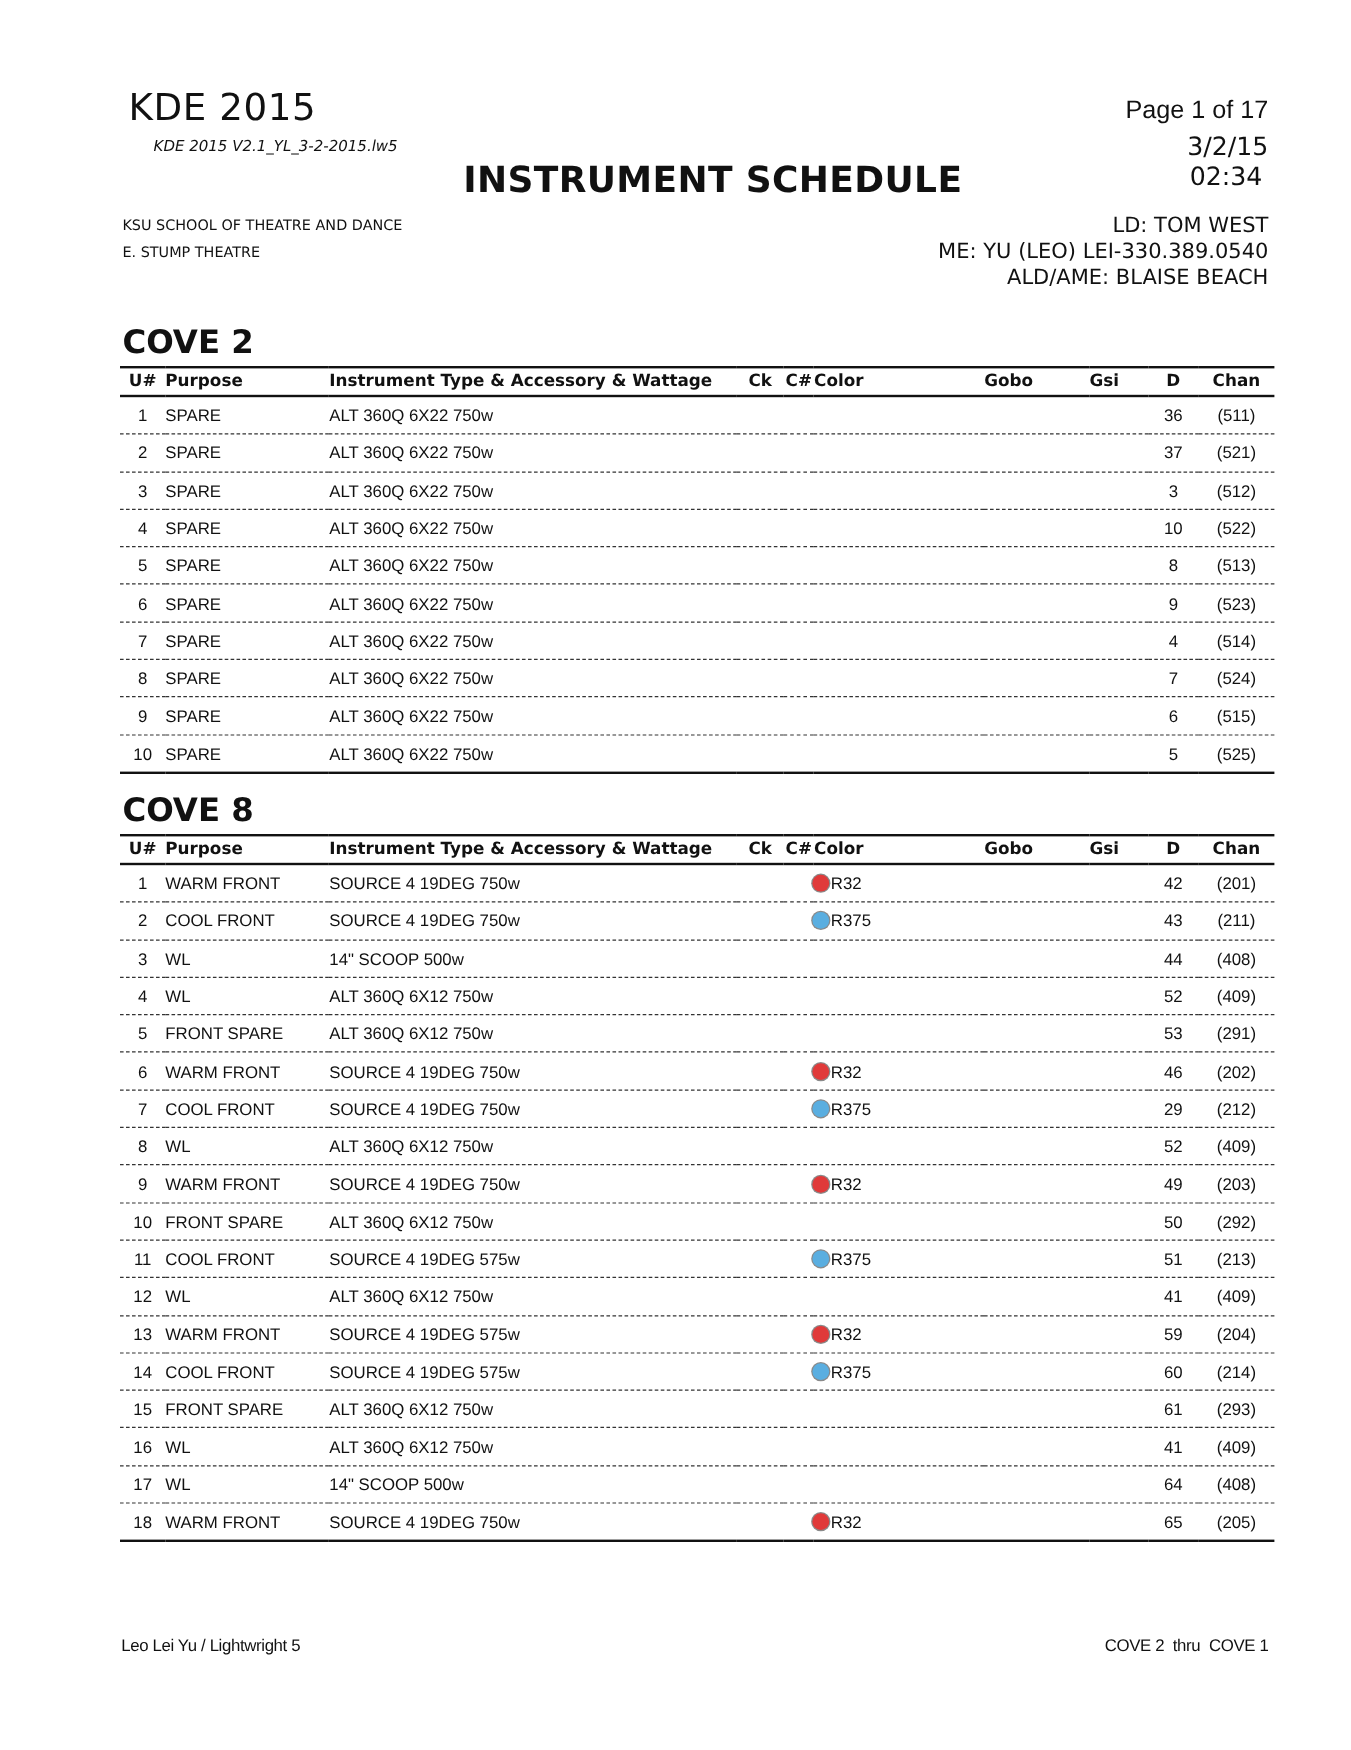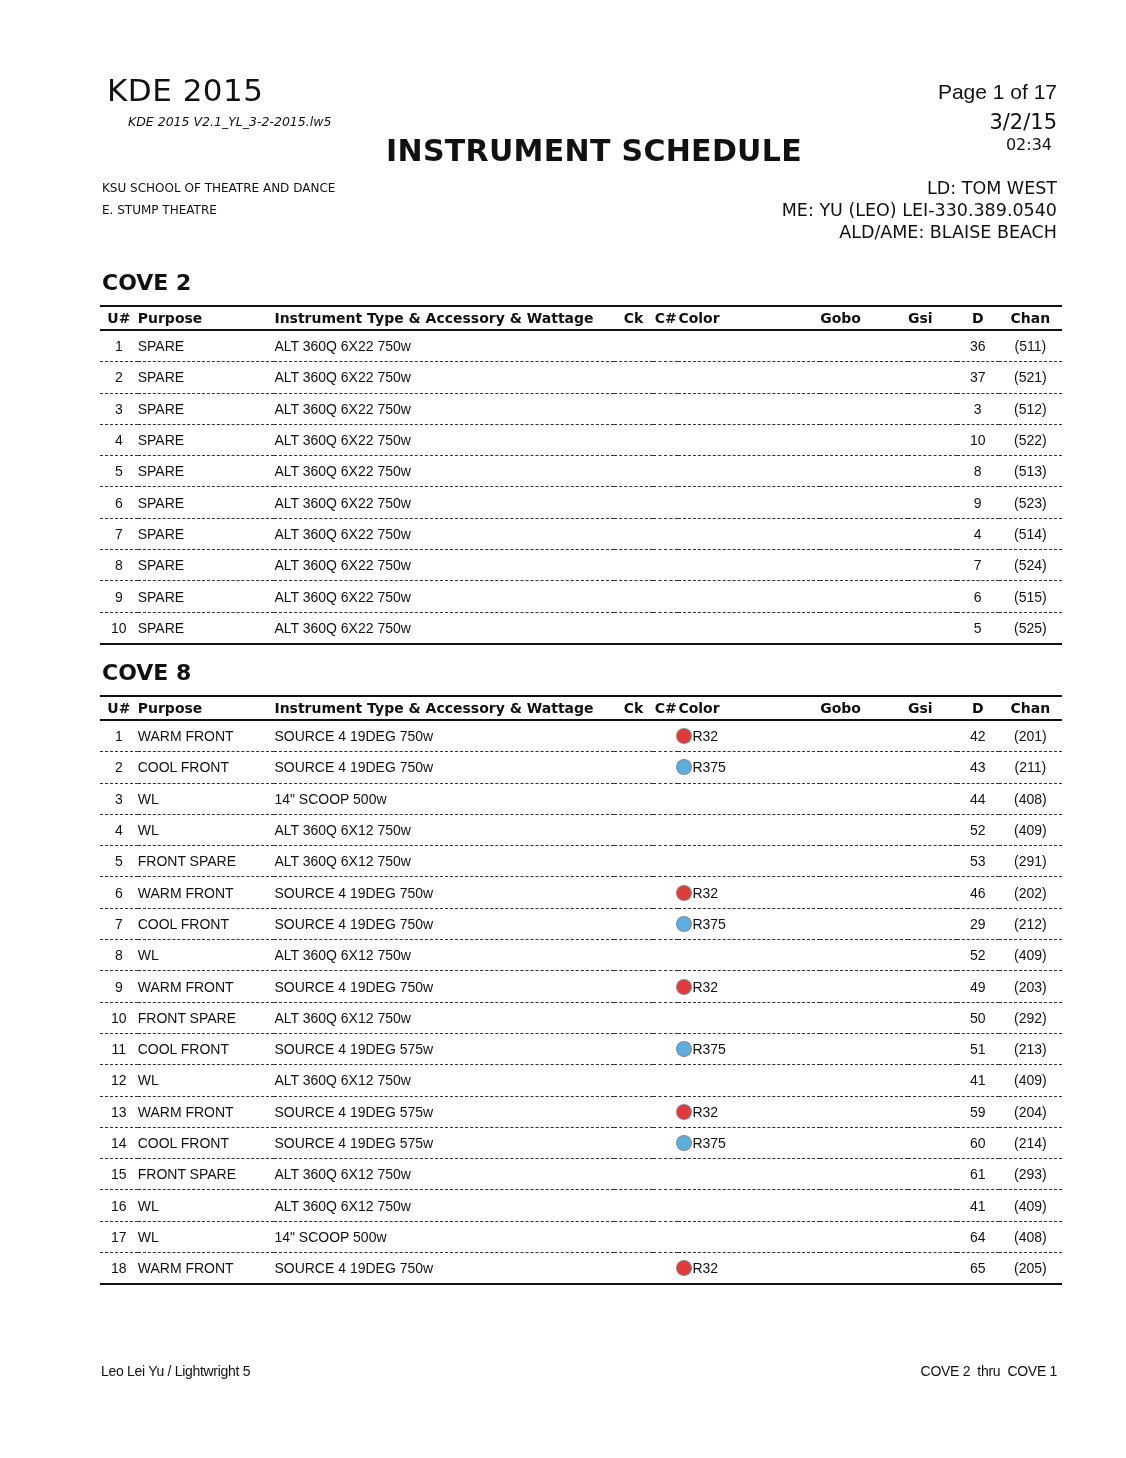--- a/index.html
+++ b/index.html
@@ -3,26 +3,26 @@
 <meta charset="utf-8">
 <style>
   html, body { margin: 0; padding: 0; background: #ffffff; }
   body { width: 1126px; height: 1458px; position: relative; overflow: hidden; color: #111; }
 
   #title { position: absolute; left: 107px; top: 72px; font-size: 31px; font-family: "DejaVu Sans", sans-serif; letter-spacing: 0.5px; }
   #filename { position: absolute; left: 107px; top: 114px; font-size: 12.5px; font-style: italic; font-family: "DejaVu Sans", sans-serif; margin-left: 21px; }
   #doc-heading { position: absolute; left: 0; width: 1188px; text-align: center; top: 133px; font-size: 30px; font-weight: bold; font-family: "DejaVu Sans", sans-serif; letter-spacing: 0.3px; }
   #page-num { position: absolute; right: 69px; top: 80px; font-size: 21px; font-family: "Liberation Sans", sans-serif; text-align: center; }
   #date { position: absolute; right: 69px; top: 110px; font-size: 21px; font-family: "DejaVu Sans", sans-serif; text-align: right; }
-  #time { position: absolute; right: 74px; top: 135px; font-size: 16px; font-family: "DejaVu Sans", sans-serif; text-align: right; }
+  #time { position: absolute; right: 74px; top: 135px; font-size: 21px; font-family: "DejaVu Sans", sans-serif; text-align: right; }
 
   .hdr-left { position: absolute; left: 102px; top: 177px; font-size: 12px; font-family: "DejaVu Sans", sans-serif; line-height: 22px; }
   .hdr-right { position: absolute; right: 69px; top: 177px; font-size: 17.5px; font-family: "DejaVu Sans", sans-serif; line-height: 22px; text-align: right; }
 
-  .section-title { position: absolute; left: 102px; font-size: 22px; font-weight: bold; font-family: "DejaVu Sans", sans-serif; }
+  .section-title { position: absolute; left: 102px; font-size: 27px; font-weight: bold; font-family: "DejaVu Sans", sans-serif; }
 
   table.sched { position: absolute; left: 100px; width: 962px; border-collapse: collapse; table-layout: fixed; }
   table.sched thead th { font-family: "DejaVu Sans", sans-serif; font-size: 14px; font-weight: bold; text-align: left; height: 22px; padding: 0; border-top: 2px solid #111; border-bottom: 2px solid #111; white-space: nowrap; }
   table.sched tbody td { font-family: "Liberation Sans", sans-serif; font-size: 14px; height: 30.3px; padding: 0; border-bottom: 1px dashed #333; white-space: nowrap; vertical-align: middle; }
   table.sched tbody tr:last-child td { border-bottom: 2px solid #111; }
   .c-u { width: 37px; text-align: center !important; }
   .c-purpose { width: 134px; }
   .c-type { width: 333px; }
   .c-ck { width: 38px; text-align: center !important; }
   .c-cn { width: 25px; text-align: center !important; }

